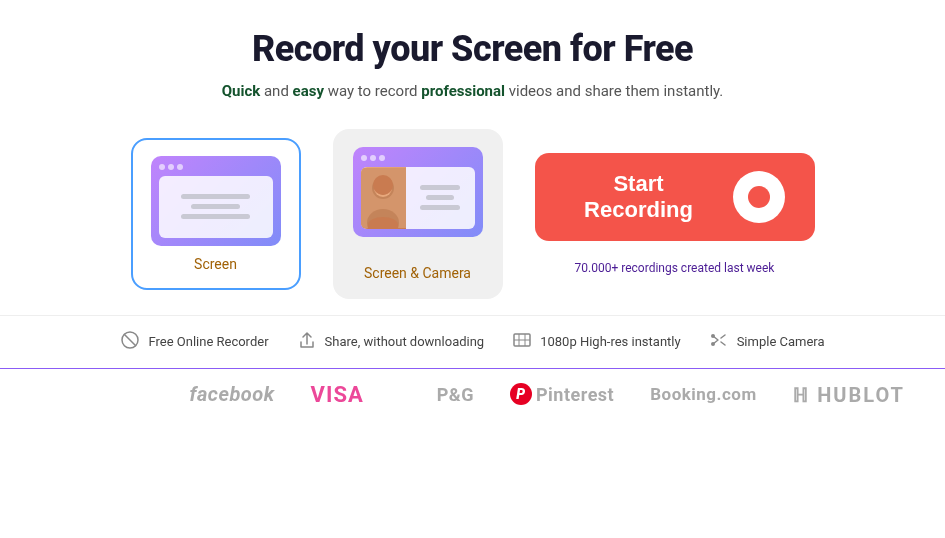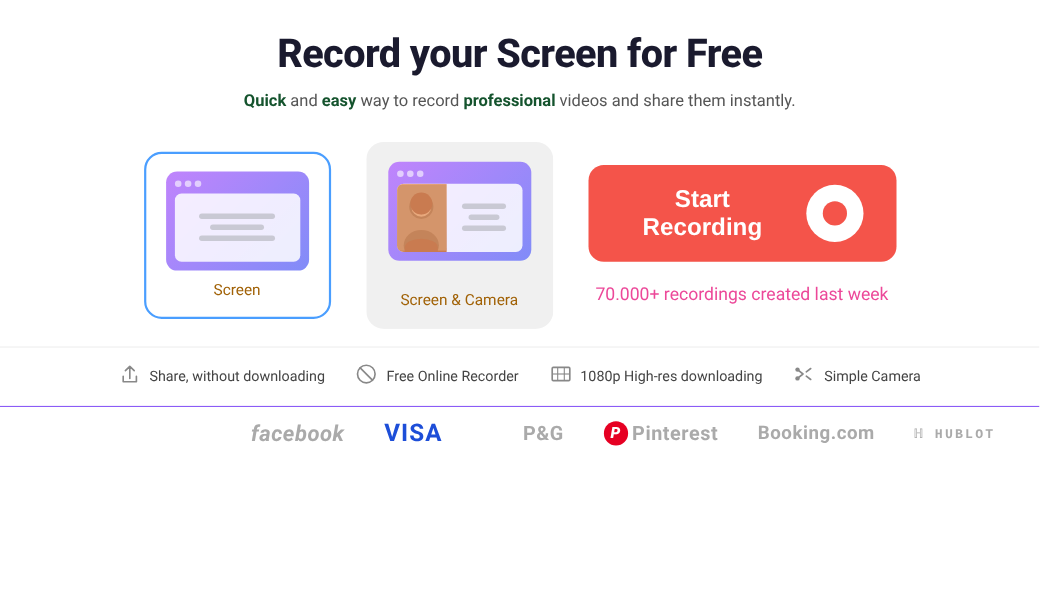--- a/index.html
+++ b/index.html
@@ -235,22 +235,22 @@
     }
 
     .record-dot {
       width: 22px;
       height: 22px;
       background: #f4544a;
       border-radius: 50%;
     }
 
     .recordings-count {
-      font-size: 16px;
-      color: #ec4899;
+      font-size: 12px;
+      color: #4c1d95;
     }
 
     
     .features-bar {
       display: flex;
       align-items: center;
       gap: 28px;
       padding: 14px 40px;
       border-top: 1px solid #eee;
       width: 100%;
@@ -282,25 +282,25 @@
     }
 
     .brand-item {
       font-size: 18px;
       color: #aaa;
       font-weight: 700;
       letter-spacing: 0.5px;
     }
 
     .brand-facebook { font-style: italic; font-size: 20px; }
-    .brand-visa { font-size: 22px; letter-spacing: 1px; color: #1d4ed8; }
+    .brand-visa { font-size: 22px; letter-spacing: 1px; color: #ec4899; }
     .brand-pg { font-size: 18px; padding-left: 37px; }
     .brand-pinterest { font-size: 18px; color: #aaa; display: flex; align-items: center; gap: 4px; }
     .brand-booking { font-size: 17px; }
-    .brand-hublot { font-size: 12px; letter-spacing: 2px; text-transform: uppercase; font-family: Liberation Mono, monospace; }
+    .brand-hublot { font-size: 20px; letter-spacing: 2px; text-transform: uppercase; }
 
     .pinterest-p {
       width: 22px;
       height: 22px;
       background: #e60023;
       border-radius: 50%;
       display: flex;
       align-items: center;
       justify-content: center;
       color: white;
@@ -374,45 +374,45 @@
       </div>
     </button>
     <span class="recordings-count">70.000+ recordings created last week</span>
   </div>
 </div>
 
 <div class="features-bar">
   <div class="feature-item">
     <span class="feature-icon">
       <svg width="20" height="20" viewBox="0 0 20 20" fill="none">
+        <circle cx="10" cy="10" r="8" stroke="#888" stroke-width="1.5"></circle>
+        <line x1="4" y1="4" x2="16" y2="16" stroke="#888" stroke-width="1.5"></line>
+      </svg>
+    </span>
+    <span>Free Online Recorder</span>
+  </div>
+  <div class="feature-item">
+    <span class="feature-icon">
+      <svg width="20" height="20" viewBox="0 0 20 20" fill="none">
         <path d="M10 3 L10 14 M10 3 L6 7 M10 3 L14 7" stroke="#888" stroke-width="1.5" stroke-linecap="round"></path>
         <path d="M4 12 L4 17 L16 17 L16 12" stroke="#888" stroke-width="1.5" stroke-linecap="round" stroke-linejoin="round"></path>
       </svg>
     </span>
     <span>Share, without downloading</span>
-  </div>
-  <div class="feature-item">
-    <span class="feature-icon">
-      <svg width="20" height="20" viewBox="0 0 20 20" fill="none">
-        <circle cx="10" cy="10" r="8" stroke="#888" stroke-width="1.5"></circle>
-        <line x1="4" y1="4" x2="16" y2="16" stroke="#888" stroke-width="1.5"></line>
-      </svg>
-    </span>
-    <span>Free Online Recorder</span>
   </div>
   <div class="feature-item">
     <span class="feature-icon">
       <svg width="20" height="20" viewBox="0 0 20 20" fill="none">
         <rect x="2" y="4" width="16" height="12" rx="1" stroke="#888" stroke-width="1.5"></rect>
         <line x1="7" y1="4" x2="7" y2="16" stroke="#888" stroke-width="1"></line>
         <line x1="13" y1="4" x2="13" y2="16" stroke="#888" stroke-width="1"></line>
         <line x1="2" y1="10" x2="18" y2="10" stroke="#888" stroke-width="1"></line>
       </svg>
     </span>
-    <span>1080p High-res downloading</span>
+    <span>1080p High-res instantly</span>
   </div>
   <div class="feature-item">
     <span class="feature-icon">
       <svg width="20" height="20" viewBox="0 0 20 20" fill="none">
         <path d="M4 6 L9 10 L4 14" stroke="#888" stroke-width="1.5" stroke-linecap="round" stroke-linejoin="round"></path>
         <path d="M12 8 L16 5 M12 12 L16 15" stroke="#888" stroke-width="1.5" stroke-linecap="round"></path>
         <circle cx="4" cy="6" r="2" fill="#888"></circle>
         <circle cx="4" cy="14" r="2" fill="#888"></circle>
       </svg>
     </span>

